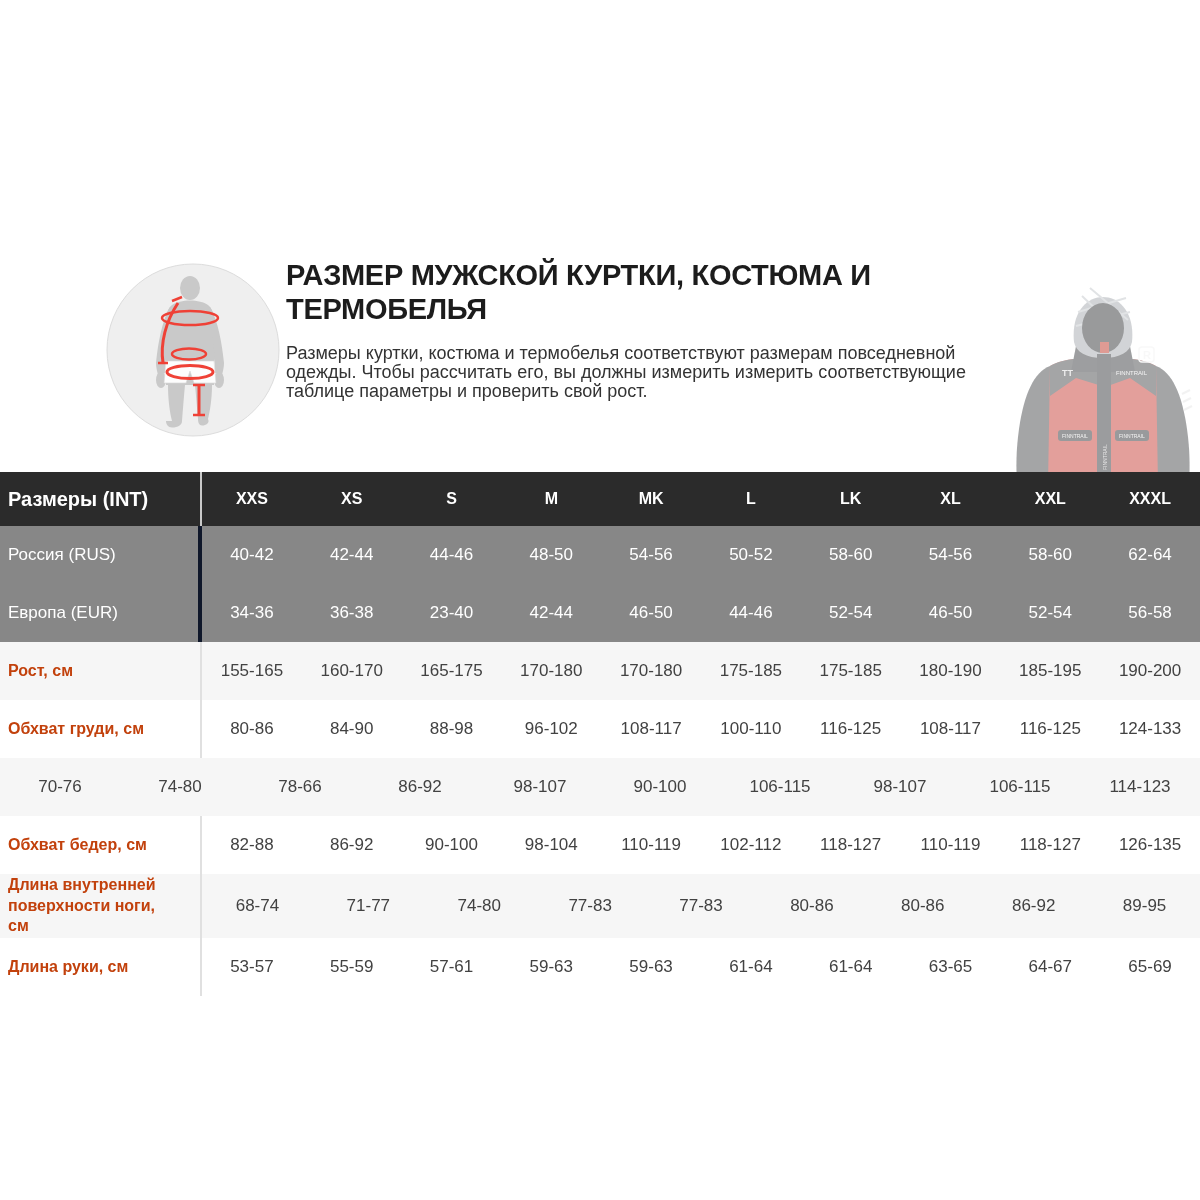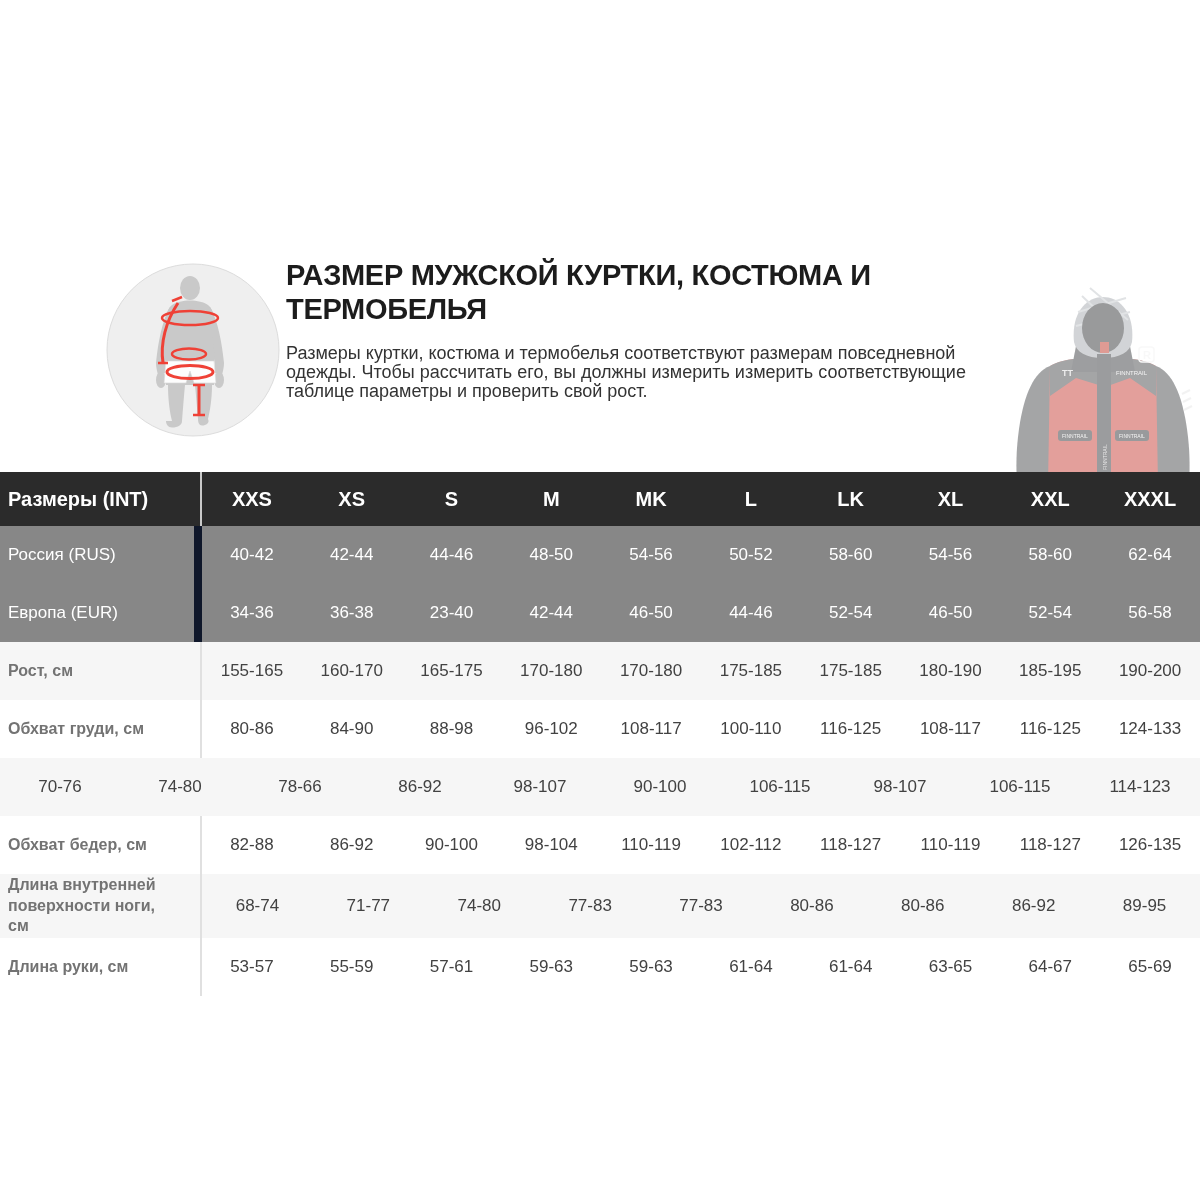--- a/index.html
+++ b/index.html
@@ -24,27 +24,27 @@
   .trow .label{
     width:202px;box-sizing:border-box;padding-left:8px;
     display:flex;align-items:center;flex:none;
   }
   .trow .val{
     flex:1;display:flex;align-items:center;justify-content:center;
     font-size:17px;
   }
   .row-header{height:54px;background:#2b2b2b;color:#ffffff;}
   .row-header .label{font-size:20px;font-weight:bold;border-right:2px solid #c9c9c9;}
-  .row-header .val{font-size:20px;font-weight:bold;}
+  .row-header .val{font-size:16px;font-weight:bold;}
   .row-region{height:58px;background:#878787;color:#ffffff;}
-  .row-region .label{font-size:17px;border-right:8px solid #0f172a;}
+  .row-region .label{font-size:17px;border-right:4px solid #0f172a;}
   .row-measure{height:58px;color:#424242;}
   .row-measure.tall{height:64px;}
   .row-measure .label{
-    font-size:16px;font-weight:bold;color:#737373;line-height:1.3;
+    font-size:16px;font-weight:bold;color:#c2410c;line-height:1.3;
     border-right:2px solid #e0e0e0;padding-right:36px;
   }
   .row-light{background:#f6f6f6;}
   .row-white{background:#ffffff;text-align:right;}
 </style>
 </head>
 <body>
 
 <div class="hero">
 

